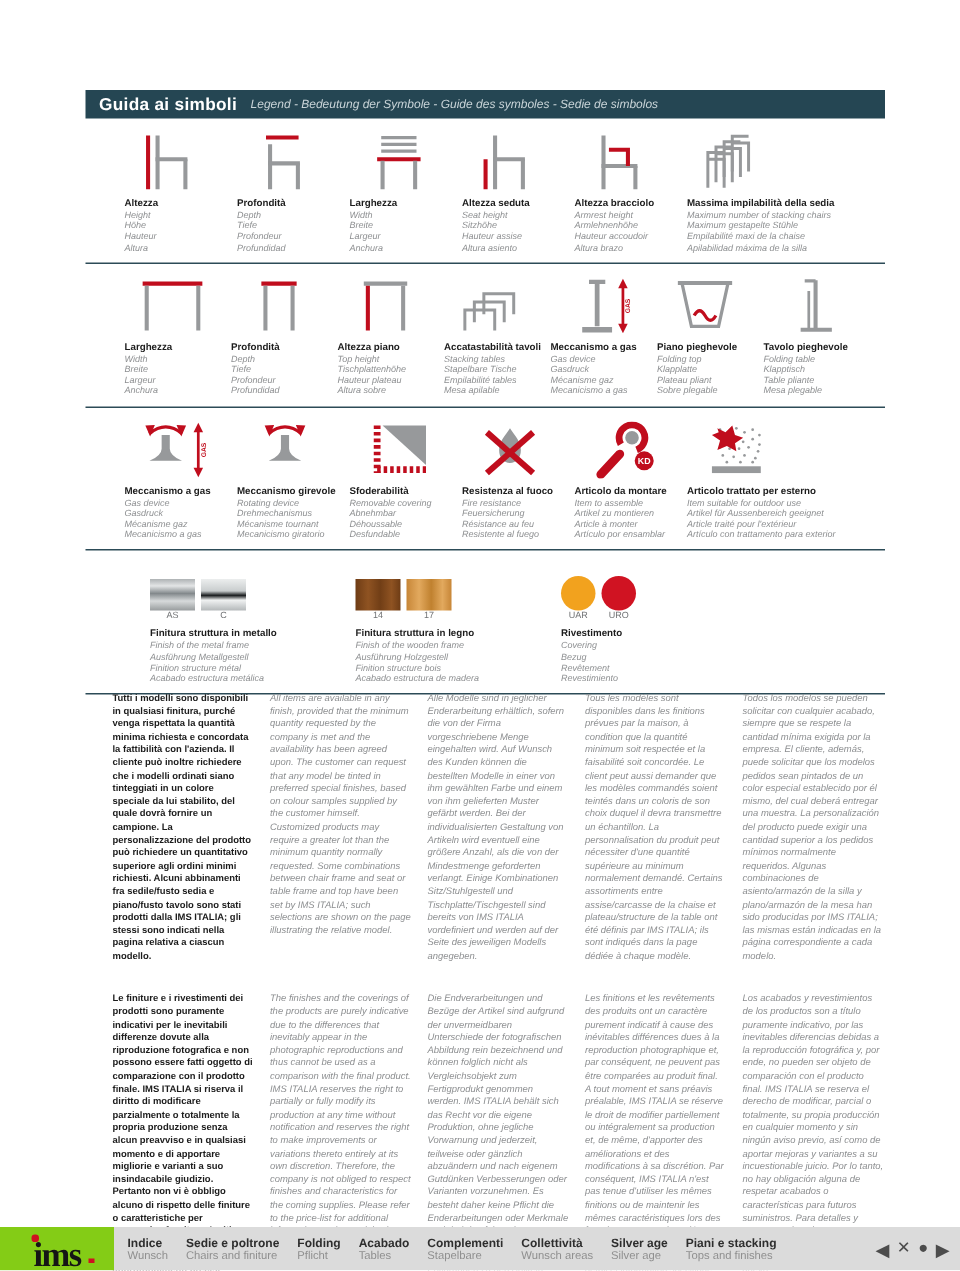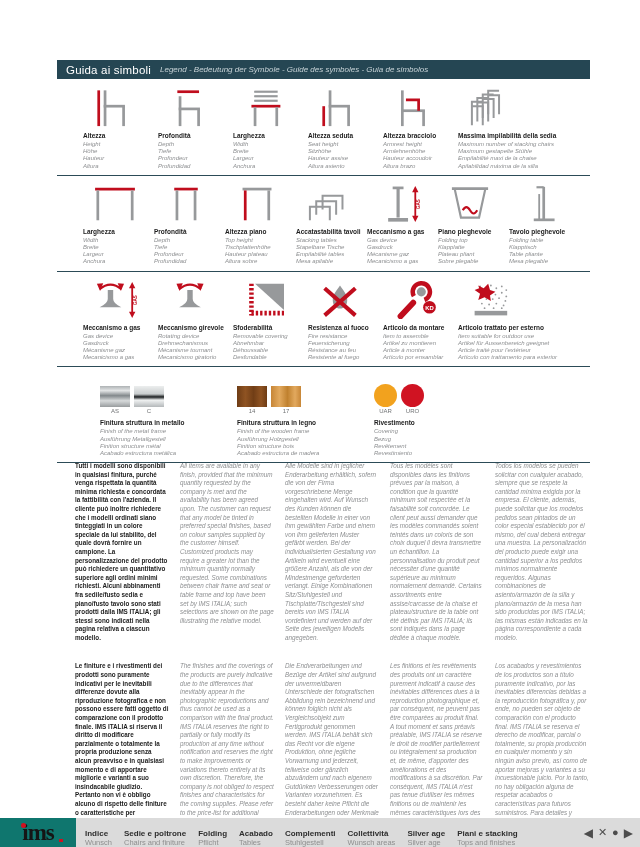--- a/index.html
+++ b/index.html
@@ -3,21 +3,21 @@
 <meta charset="utf-8">
 <style>
   *{margin:0;padding:0;box-sizing:border-box}
   html,body{background:#ffffff}
   .page{position:relative;width:640px;height:847px;background:#fff;
         font-family:"Liberation Sans","DejaVu Sans",sans-serif;overflow:hidden}
 
   
   .header-bar{position:absolute;left:57px;top:60px;width:533px;height:19px;
               background:#254653;color:#fff;display:flex;align-items:center;padding:0 9px}
-  .title{font-size:11.5px;font-weight:400;white-space:nowrap;letter-spacing:.2px}
+  .title{font-size:11.5px;font-weight:700;white-space:nowrap;letter-spacing:.2px}
   .subtitle{font-size:8px;font-style:italic;color:#c9d4d8;margin-left:9px;white-space:nowrap}
 
   
   .symbols{position:absolute;left:57px;top:87px;width:533px}
   .sym-row{display:flex;align-items:flex-end;padding-left:26px}
   .sym-row{align-items:stretch}
   .sym-row-4{padding-left:43px}
   .sym-row-1 .sym-item,.sym-row-3 .sym-item{width:75px;flex:0 0 75px}
   .sym-row-2 .sym-item{width:71px;flex:0 0 71px}
   .sym-row-4 .sym-item{width:137px;flex:0 0 137px}
@@ -42,42 +42,42 @@
   .circle-uro{background:#d01322}
 
   
   .info{position:absolute;left:57px;top:462px;width:533px;padding-left:18px}
   .info-block{display:flex;gap:11px;margin-bottom:20px}
   .info-col{width:94px;flex:0 0 94px;font-size:6.3px;line-height:8.6px;color:#8d8f91;font-style:italic}
   .info-col.lang-it{font-weight:700;font-style:normal;color:#1c1c1c}
 
   
   .footer{position:absolute;left:0;bottom:0;width:640px;height:29px;background:#dbdbdb;display:flex}
-  .logo{width:76px;background:#0f766e;position:relative;display:flex;align-items:center;justify-content:center;flex:0 0 76px}
+  .logo{width:76px;background:#84cc16;position:relative;display:flex;align-items:flex-end;justify-content:center;flex:0 0 76px}
   .logo-text{font-family:"Liberation Serif","DejaVu Serif",serif;font-weight:700;font-size:23px;line-height:20px;
              color:#151515;letter-spacing:-1px}
   .logo-dot{position:absolute;width:4.5px;height:4.5px;border-radius:50%;background:#cf1120;left:21px;top:5px}
   .logo-mark{position:absolute;width:4px;height:3px;background:#cf1120;right:13px;bottom:5px}
-  .nav{flex:1;display:flex;align-items:flex-end;padding-left:9px;overflow:hidden}
+  .nav{flex:1;display:flex;align-items:center;padding-left:9px;overflow:hidden}
   .nav-item{margin-right:12px;cursor:pointer;white-space:nowrap}
   .nav-it{display:block;font-size:8px;font-weight:700;color:#2e2e2e;line-height:9.5px}
   .nav-en{display:block;font-size:7.5px;color:#8f8f8f;line-height:8.5px}
   .controls{display:flex;align-items:center;gap:5px;padding-right:7px}
   .ctrl{color:#4c4c4c;cursor:pointer;font-size:12px;line-height:1;user-select:none}
   .ctrl[data-name="close-button"]{font-size:11px;font-weight:700}
   .ctrl[data-name="page-dot-button"]{font-size:11px}
 </style>
 </head>
 <body>
 
 <div class="page" data-name="catalog-page">
 
   <div class="header-bar" data-name="page-header">
     <span class="title" data-name="page-title">Guida ai simboli</span>
-    <span class="subtitle" data-name="page-subtitle">Legend - Bedeutung der Symbole - Guide des symboles - Guia de simbolos</span>
+    <span class="subtitle" data-name="page-subtitle">Legend - Bedeutung der Symbole - Guide des symboles - Sedie de simbolos</span>
   </div>
 
   <div class="symbols" data-name="symbol-grid">
       <div class="sym-row sym-row-1" data-name="symbol-row-1">
         <div class="sym-item" data-name="symbol-altezza">
           <div class="sym-icon" data-name="chair-height-icon">
             <svg width="52" height="38" viewBox="0 0 56 42" xmlns="http://www.w3.org/2000/svg">
               <line x1="10" y1="1.5" x2="10" y2="41" stroke="#c00d1d" stroke-width="3"></line>
               <line x1="17" y1="1.5" x2="17" y2="41" stroke="#97999b" stroke-width="3"></line>
               <line x1="15.5" y1="19" x2="39" y2="19" stroke="#97999b" stroke-width="3"></line>
@@ -491,21 +491,21 @@
         <div class="nav-item" data-name="nav-item-sgabelli">
           <span class="nav-it" data-name="nav-label-primary">Folding</span>
           <span class="nav-en" data-name="nav-label-secondary">Pflicht</span>
         </div>
         <div class="nav-item" data-name="nav-item-tavoli">
           <span class="nav-it" data-name="nav-label-primary">Acabado</span>
           <span class="nav-en" data-name="nav-label-secondary">Tables</span>
         </div>
         <div class="nav-item" data-name="nav-item-complementi">
           <span class="nav-it" data-name="nav-label-primary">Complementi</span>
-          <span class="nav-en" data-name="nav-label-secondary">Stuhlgestell</span>
+          <span class="nav-en" data-name="nav-label-secondary">Stapelbare</span>
         </div>
         <div class="nav-item" data-name="nav-item-collettivit">
           <span class="nav-it" data-name="nav-label-primary">Collettività</span>
           <span class="nav-en" data-name="nav-label-secondary">Wunsch areas</span>
         </div>
         <div class="nav-item" data-name="nav-item-silver-age">
           <span class="nav-it" data-name="nav-label-primary">Silver age</span>
           <span class="nav-en" data-name="nav-label-secondary">Silver age</span>
         </div>
         <div class="nav-item" data-name="nav-item-piani-e-finiture">

